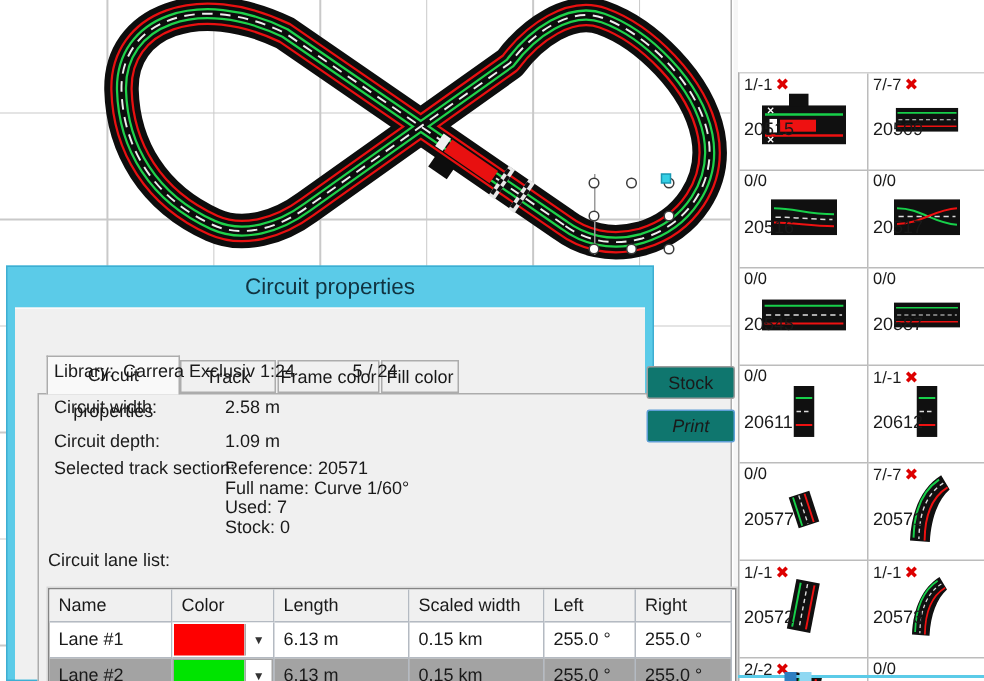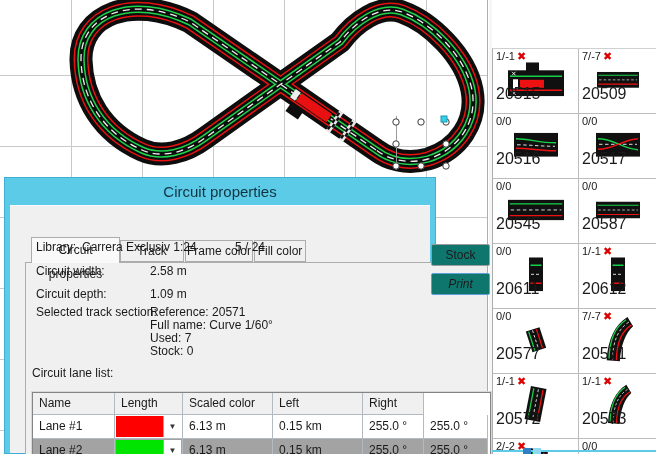--- a/index.html
+++ b/index.html
@@ -19,21 +19,21 @@
   #splitter{position:absolute;left:489px;top:0;width:3px;height:454px;background:#f6f6f6;}
 
   
   #parts{position:absolute;left:492px;top:0;width:164px;height:454px;background:#fff;
     border-left:1px solid #aeaeae;border-top:1px solid #d0d0d0;display:grid;
     grid-template-columns:86px 78px;grid-auto-rows:65px;margin-top:48px;}
   .cell{position:relative;border-bottom:1px solid #bcbcbc;}
   .cell.c1{border-right:1px solid #bcbcbc;}
   .cell-label{position:absolute;top:1px;left:3px;font-size:11px;white-space:nowrap;}
   .rx{color:#dd0000;font-weight:bold;font-size:11px;margin-left:2px;}
-  .cell-ref{position:absolute;bottom:10px;left:3px;font-size:16px;}
+  .cell-ref{position:absolute;bottom:20px;left:3px;font-size:12px;}
   .thumb{position:absolute;left:50%;top:50%;transform:translate(-50%,-55%);}
 
   
   #win-edge-h{position:absolute;left:488px;top:450px;width:168px;height:2px;background:#5bcbe8;}
   #win-sq1{position:absolute;left:523px;top:448px;width:8px;height:6px;background:#2f7fc1;}
   #win-sq2{position:absolute;left:533px;top:448px;width:8px;height:6px;background:#8fd8f2;}
 
   
   #dlg{position:absolute;left:4px;top:177px;width:432px;height:277px;background:#5bcbe8;
     border:1px solid #3eaed2;}
@@ -324,22 +324,23 @@
       <div class="fvalue" style="left:140px;top:100px;z-index:4;">Reference: 20571</div>
       <div class="fvalue" style="left:140px;top:113px;z-index:4;">Full name: Curve 1/60°</div>
       <div class="fvalue" style="left:140px;top:126px;z-index:4;">Used: 7</div>
       <div class="fvalue" style="left:140px;top:139px;z-index:4;">Stock: 0</div>
 
       <div class="flabel" style="left:22px;top:161px;z-index:4;">Circuit lane list:</div>
 
       <div id="lane-table" style="top:186px;z-index:4;">
         <div class="trow thead">
           <div class="tc">Name</div>
+          <div class="tc">Color</div>
           <div class="tc">Length</div>
-          <div class="tc">Scaled color</div>
+          <div class="tc">Scaled width</div>
           <div class="tc">Left</div>
           <div class="tc">Right</div>
         </div>
         <div class="trow tdata">
           <div class="tc">Lane #1</div>
           <div class="tc color-cell">
             <div class="swatch" style="background: rgb(254, 0, 0);"></div>
             <div class="dropbtn">▼</div>
           </div>
           <div class="tc">6.13 m</div>

